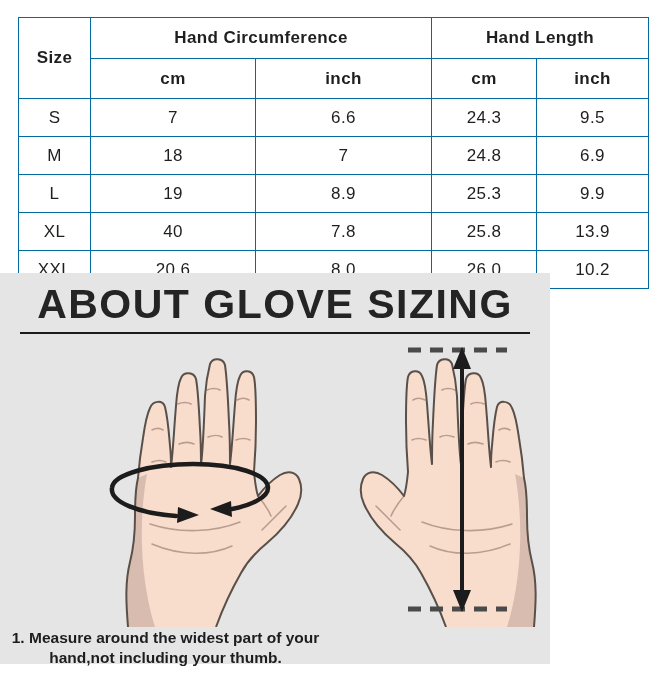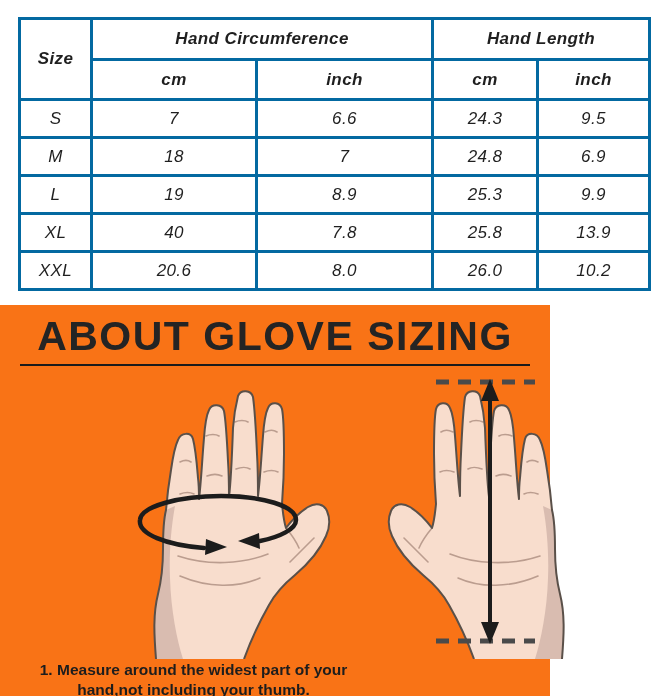--- a/index.html
+++ b/index.html
@@ -9,48 +9,48 @@
     background: #ffffff; overflow: hidden; margin: 0 auto;
   }
 
   
   .table-wrap { position: absolute; top: 17px; left: 18px; width: 630px; }
   table.size-table {
     border-collapse: collapse; width: 630px; table-layout: fixed;
     background: #ffffff; color: #1f1f1f;
   }
   table.size-table th, table.size-table td {
-    border: 3px solid #0369a1; text-align: center; vertical-align: middle;
-    font-size: 17px; letter-spacing: 0.4px; background: #ffffff; font-style: italic;
+    border: 1px solid #0369a1; text-align: center; vertical-align: middle;
+    font-size: 17px; letter-spacing: 0.4px; background: #ffffff;
   }
   table.size-table th { font-weight: 700; }
   table.size-table td { font-weight: 400; }
   .col-size  { width: 72px; }
   .col-ccm   { width: 165px; }
   .col-cinch { width: 176px; }
   .col-lcm   { width: 105px; }
   .col-linch { width: 112px; }
   tr.hrow1 th { height: 41px; }
   tr.hrow2 th { height: 40px; }
   tr.drow td  { height: 38px; }
 
   
   .about-section {
-    position: absolute; top: 305px; left: 0; width: 550px; height: 391px;
-    background: #f97316;
+    position: absolute; top: 273px; left: 0; width: 550px; height: 391px;
+    background: #e5e5e5;
   }
   .about-title {
     margin-top: 5px; text-align: center;
     font-size: 41px; font-weight: 800; letter-spacing: 1.5px;
     color: #242424; line-height: 52px;
   }
   .about-rule {
     height: 0; border-top: 2px solid #1b1b1b; margin: 2px 20px 0 20px;
   }
-  .panels { display: flex; width: 662px; padding-left: 28px; }
+  .panels { display: flex; width: 662px; }
   .panel { width: 331px; display: flex; flex-direction: column; align-items: center; }
   .panel svg { display: block; }
   .caption {
     margin-top: 1px; text-align: center;
     font-size: 15.5px; line-height: 20px; font-weight: 600; color: #1d1d1d;
     max-width: 312px;
   }
   .caption .num { font-weight: 800; }
 </style>
 </head>

